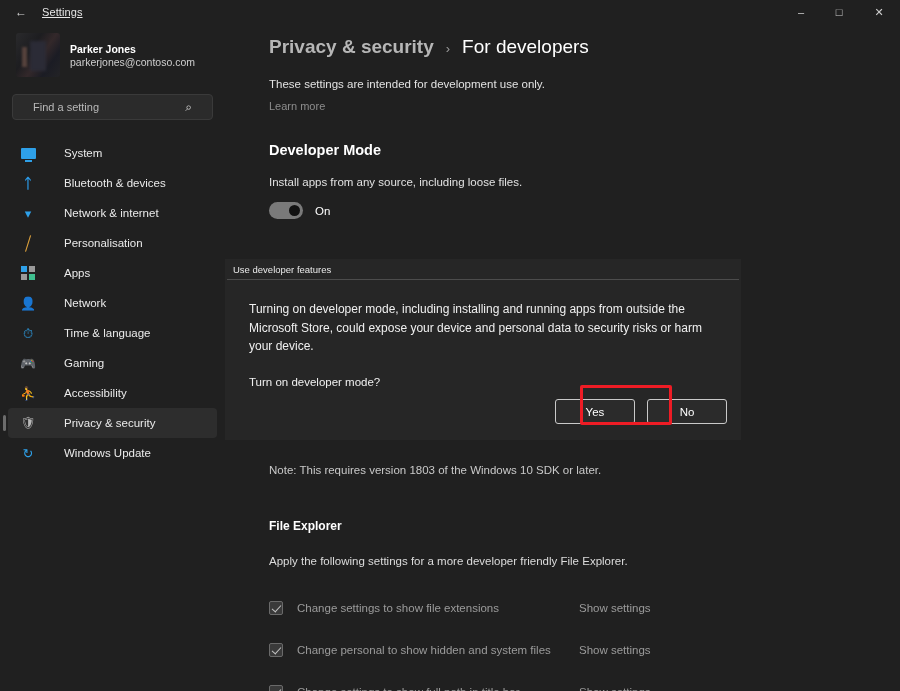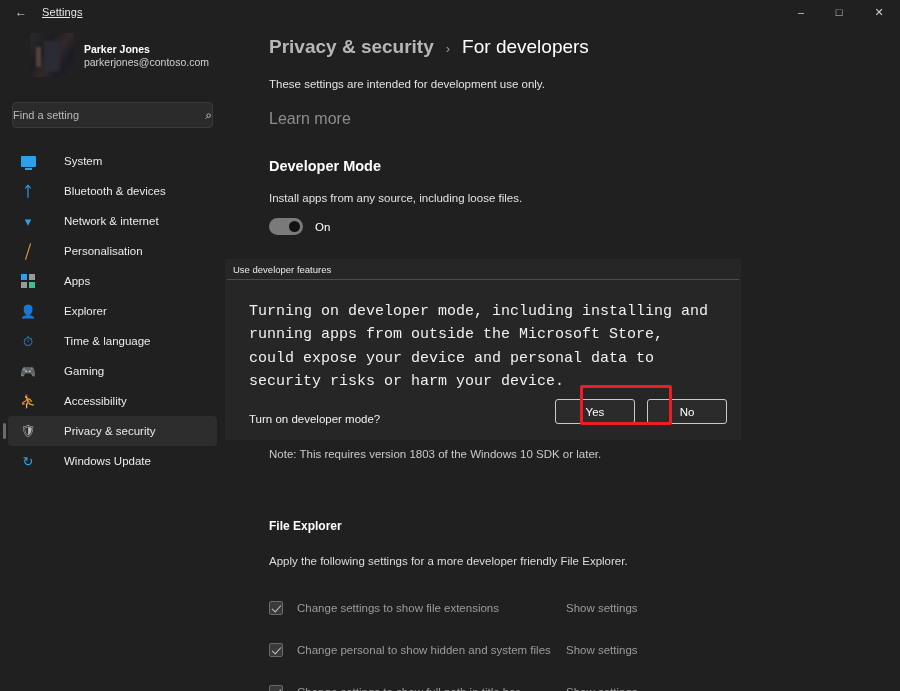--- a/index.html
+++ b/index.html
@@ -29,44 +29,44 @@
   }
   .win-btn.close{ width:42px; }
 
   
   .sidebar{
     position:absolute; left:0; top:24px; width:225px; height:667px;
     background:#202020;
   }
   .profile{
     display:flex; align-items:center; gap:10px;
-    margin:8px 12px 0 12px; padding:6px 4px; height:46px;justify-content:flex-end;
+    margin:8px 12px 0 12px; padding:6px 4px; height:46px;
   }
   .avatar{
     width:44px; height:44px; border-radius:3px; flex:none;
     background:
       linear-gradient(125deg,#2a2a2c 0%,#1d1d20 35%,#33282a 55%,#1b1c24 75%,#232326 100%);
     position:relative; overflow:hidden;
   }
   .avatar::before{
     content:""; position:absolute; left:6px; top:14px; width:5px; height:20px;
     background:#55423c; filter:blur(1.2px);
   }
   .avatar::after{
     content:""; position:absolute; left:14px; top:8px; width:16px; height:30px;
     background:#2b2b36; filter:blur(1.6px);
   }
   .profile-txt{ display:flex; flex-direction:column; gap:1px; min-width:0; }
   .profile-name{ font-size:10.5px; font-weight:bold; color:#ffffff; }
   .profile-mail{ font-size:10.5px; color:#cfcfcf; }
 
   .searchbox{
-    position:relative; margin:24px 12px 0 12px; height:26px;
+    position:relative; margin:16px 12px 0 12px; height:26px;
     background:#2b2b2b; border:1px solid #3a3a3a; border-radius:4px;
-    display:flex; align-items:center; padding:0 0;
+    display:flex; align-items:center; padding:0 20px;
   }
   .searchbox input{
     flex:1; background:transparent; border:none; outline:none;
     color:#d9d9d9; font-size:11px; font-family:"Liberation Sans", sans-serif;
   }
   .searchbox input::placeholder{ color:#b9b9b9; }
   .search-icon{ color:#cfcfcf; font-size:12px; margin-left:4px; }
 
   .nav{ margin-top:18px; }
   .nav-item{
@@ -109,66 +109,66 @@
     background:#202020; overflow:hidden;
   }
   .breadcrumb{
     margin:12px 0 0 44px; display:flex; align-items:baseline; gap:12px;
   }
   .crumb-prev{ font-size:19px; color:#b6b6b6; font-weight:bold; }
   .crumb-sep{ font-size:13px; color:#9a9a9a; }
   .crumb-cur{ font-size:19px; color:#ffffff; font-weight:normal; }
 
   .subtitle{ margin:20px 0 0 44px; font-size:11.5px; color:#e2e2e2; }
-  .learn-more{ margin:20px 0 0 44px; font-size:16px; color:#8d8d8d; }
+  .learn-more{ margin:10px 0 0 44px; font-size:11px; color:#8d8d8d; }
 
   .sec-title{ margin:30px 0 0 44px; font-size:14.5px; font-weight:bold; color:#ffffff; }
   .sec-desc{ margin:18px 0 0 44px; font-size:11.5px; color:#e2e2e2; }
 
   .toggle-row{ margin:14px 0 0 44px; display:flex; align-items:center; gap:12px; }
   .toggle{
     width:34px; height:17px; border-radius:9px; background:#7a7a7a;
     position:relative; flex:none;
   }
   .toggle .knob{
     position:absolute; right:3px; top:3px; width:11px; height:11px;
     border-radius:50%; background:#121212;
   }
   .toggle-label{ font-size:11.5px; color:#ffffff; }
 
-  .note{ margin:0 0 0 44px; font-size:11.5px; color:#c9c9c9; position:absolute; top:424px; }
+  .note{ margin:0 0 0 44px; font-size:11.5px; color:#c9c9c9; position:absolute; top:440px; }
 
   .fe-title{ position:absolute; top:495px; left:44px; font-size:12px; font-weight:bold; color:#ffffff; }
   .fe-desc{ position:absolute; top:531px; left:44px; font-size:11.5px; color:#dcdcdc; }
 
   .cb-list{ position:absolute; top:563px; left:44px; width:600px; }
   .cb-row{ height:42px; display:flex; align-items:center; }
   .cb-box{
     width:14px; height:14px; border:1px solid #6a6a6a; border-radius:2px;
     background:#3a3a3a; position:relative; flex:none;
   }
   .cb-box::after{
     content:""; position:absolute; left:4px; top:1px; width:4px; height:8px;
     border:solid #c4c4c4; border-width:0 1.6px 1.6px 0; transform:rotate(42deg);
   }
   .cb-label{ font-size:11.5px; color:#9b9b9b; margin-left:14px; }
-  .cb-link{ font-size:11.5px; color:#9b9b9b; position:absolute; left:297px; }
+  .cb-link{ font-size:11.5px; color:#9b9b9b; position:absolute; left:310px; }
 
   
   .dlg{
     position:absolute; left:225px; top:259px; width:516px; height:181px;
     background:#262626;
   }
   .dlg-head{
     height:20px; display:flex; align-items:center; padding-left:8px;
     font-size:9.5px; color:#e9e9e9;
   }
   .dlg-sep{ height:1px; background:#4c4c4c; margin:0 2px; }
   .dlg-body{ padding:20px 24px 0 24px; }
-  .dlg-p{ font-size:15px; color:#f0f0f0; line-height:1.55; width:460px;font-family:Liberation Mono, monospace; }
+  .dlg-p{ font-size:12px; color:#f0f0f0; line-height:1.55; width:460px; }
   .dlg-q{ font-size:11.5px; color:#f0f0f0; margin-top:20px; }
   .dlg-actions{
     position:absolute; right:14px; bottom:16px; display:flex; gap:12px;
   }
   .dlg-btn{
     width:80px; height:25px; background:#2b2b2b; border:1px solid #c9c9c9;
     border-radius:3px; color:#ffffff; font-size:11.5px;
     font-family:"Liberation Sans", sans-serif; display:flex;
     align-items:center; justify-content:center;
   }
@@ -232,21 +232,21 @@
               <i></i>
               <i></i>
               <i></i>
               <i></i>
             </span>
         </span>
         <span class="nav-label">Apps</span>
       </div>
       <div class="nav-item">
         <span class="nav-ico ico-person">👤</span>
-        <span class="nav-label">Explorer</span>
+        <span class="nav-label">Network</span>
       </div>
       <div class="nav-item">
         <span class="nav-ico ico-clock">⏱</span>
         <span class="nav-label">Time &amp; language</span>
       </div>
       <div class="nav-item">
         <span class="nav-ico ico-game">🎮</span>
         <span class="nav-label">Gaming</span>
       </div>
       <div class="nav-item">

